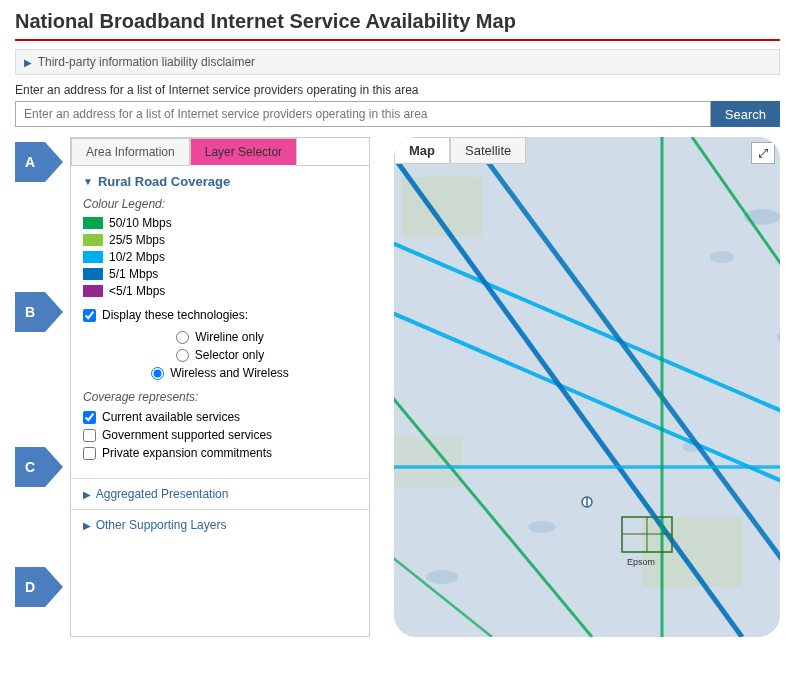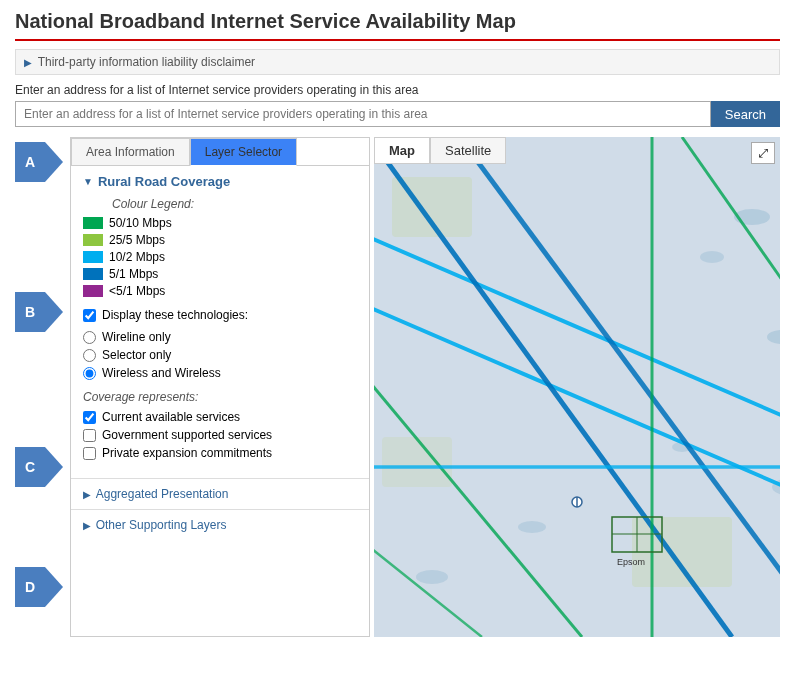--- a/index.html
+++ b/index.html
@@ -16,38 +16,38 @@
     .search-row { display: flex; gap: 0; margin-bottom: 10px; }
     .search-input { flex: 1; border: 1px solid #aaa; padding: 5px 8px; font-size: 12px; color: #999; }
     .search-btn { background: #336699; color: #fff; border: none; padding: 5px 14px; font-size: 13px; cursor: pointer; font-weight: normal; }
 
     .main-content { display: flex; gap: 0; position: relative; }
 
     .side-panel { width: 300px; border: 1px solid #ccc; flex-shrink: 0; background: #fff; }
 
     .tabs { display: flex; border-bottom: 1px solid #ccc; }
     .tab { padding: 6px 14px; font-size: 12px; cursor: pointer; border: 1px solid #ccc; border-bottom: none; background: #f5f5f5; color: #555; }
-    .tab.active { background: #3b82f6; color: #333; border-bottom: 1px solid #fff; margin-bottom: -1px; z-index: 1; }
+    .tab.active { background: #ec4899; color: #333; border-bottom: 1px solid #fff; margin-bottom: -1px; z-index: 1; }
 
     .panel-content { padding: 8px 12px; }
 
     .section-header { display: flex; align-items: center; color: #336699; font-size: 13px; font-weight: bold; margin-bottom: 8px; cursor: pointer; }
     .section-header .tri { margin-right: 5px; font-size: 10px; }
 
-    .legend-title { font-size: 12px; color: #555; margin-bottom: 5px; font-style: italic; margin-left: 29px; }
+    .legend-title { font-size: 12px; color: #555; margin-bottom: 5px; font-style: italic; }
 
     .legend-items { margin-bottom: 10px; }
     .legend-item { display: flex; align-items: center; margin-bottom: 3px; font-size: 12px; }
     .legend-color { width: 20px; height: 12px; margin-right: 6px; flex-shrink: 0; }
 
     .checkbox-row { display: flex; align-items: flex-end; margin-bottom: 8px; font-size: 12px; }
     .checkbox-row input { margin-right: 6px; }
 
     .radio-section { margin-bottom: 10px; }
-    .radio-row { display: flex; align-items: center; margin-bottom: 4px; font-size: 12px; }
+    .radio-row { display: flex; align-items: center; margin-bottom: 4px; font-size: 12px; justify-content: center; }
     .radio-row input { margin-right: 6px; }
 
     .coverage-title { font-size: 12px; color: #555; margin-bottom: 6px; font-style: italic; }
 
     .coverage-checks { margin-bottom: 10px; }
     .coverage-check-row { display: flex; align-items: center; margin-bottom: 4px; font-size: 12px; }
     .coverage-check-row input { margin-right: 6px; }
 
     .collapsible-section { border-top: 1px solid #ddd; padding: 8px 12px; display: flex; align-items: center; cursor: pointer; font-size: 12px; color: #336699; }
     .collapsible-section .tri { margin-right: 5px; font-size: 10px; }
@@ -101,21 +101,21 @@
       <div class="arrow-full" style="position:absolute; top:310px; left:0;">
         <div class="rect">C</div>
         <div class="point"></div>
       </div>
       <div class="arrow-full" style="position:absolute; top:430px; left:0;">
         <div class="rect">D</div>
         <div class="point"></div>
       </div>
     </div>
 
-    <div class="main-content" style="flex:1; display:flex; gap:4px;">
+    <div class="main-content" style="flex:1; display:flex; gap:24px;">
 
       <div class="side-panel">
         <div class="tabs">
           <div class="tab">Area Information</div>
           <div class="tab active">Layer Selector</div>
         </div>
 
         <div class="panel-content">
           <div class="section-header">
             <span class="tri">▼</span>
@@ -189,21 +189,21 @@
           <span class="tri">▶</span>
           <span>Aggregated Presentation</span>
         </div>
 
         <div class="collapsible-section">
           <span class="tri">▶</span>
           <span>Other Supporting Layers</span>
         </div>
       </div>
 
-      <div class="map-area" style="flex:1; position:relative; min-height:500px;">
+      <div class="map-area" style="flex:1; position:relative; min-height:500px;border-radius:22px;">
         <div class="map-tabs">
           <div class="map-tab active">Map</div>
           <div class="map-tab">Satellite</div>
         </div>
         <div class="map-fullscreen">⤢</div>
 
         <svg class="map-svg" viewBox="0 0 490 500" xmlns="http://www.w3.org/2000/svg" preserveAspectRatio="xMidYMid slice">
 
           <rect width="490" height="500" fill="#d0dce8"></rect>
 

